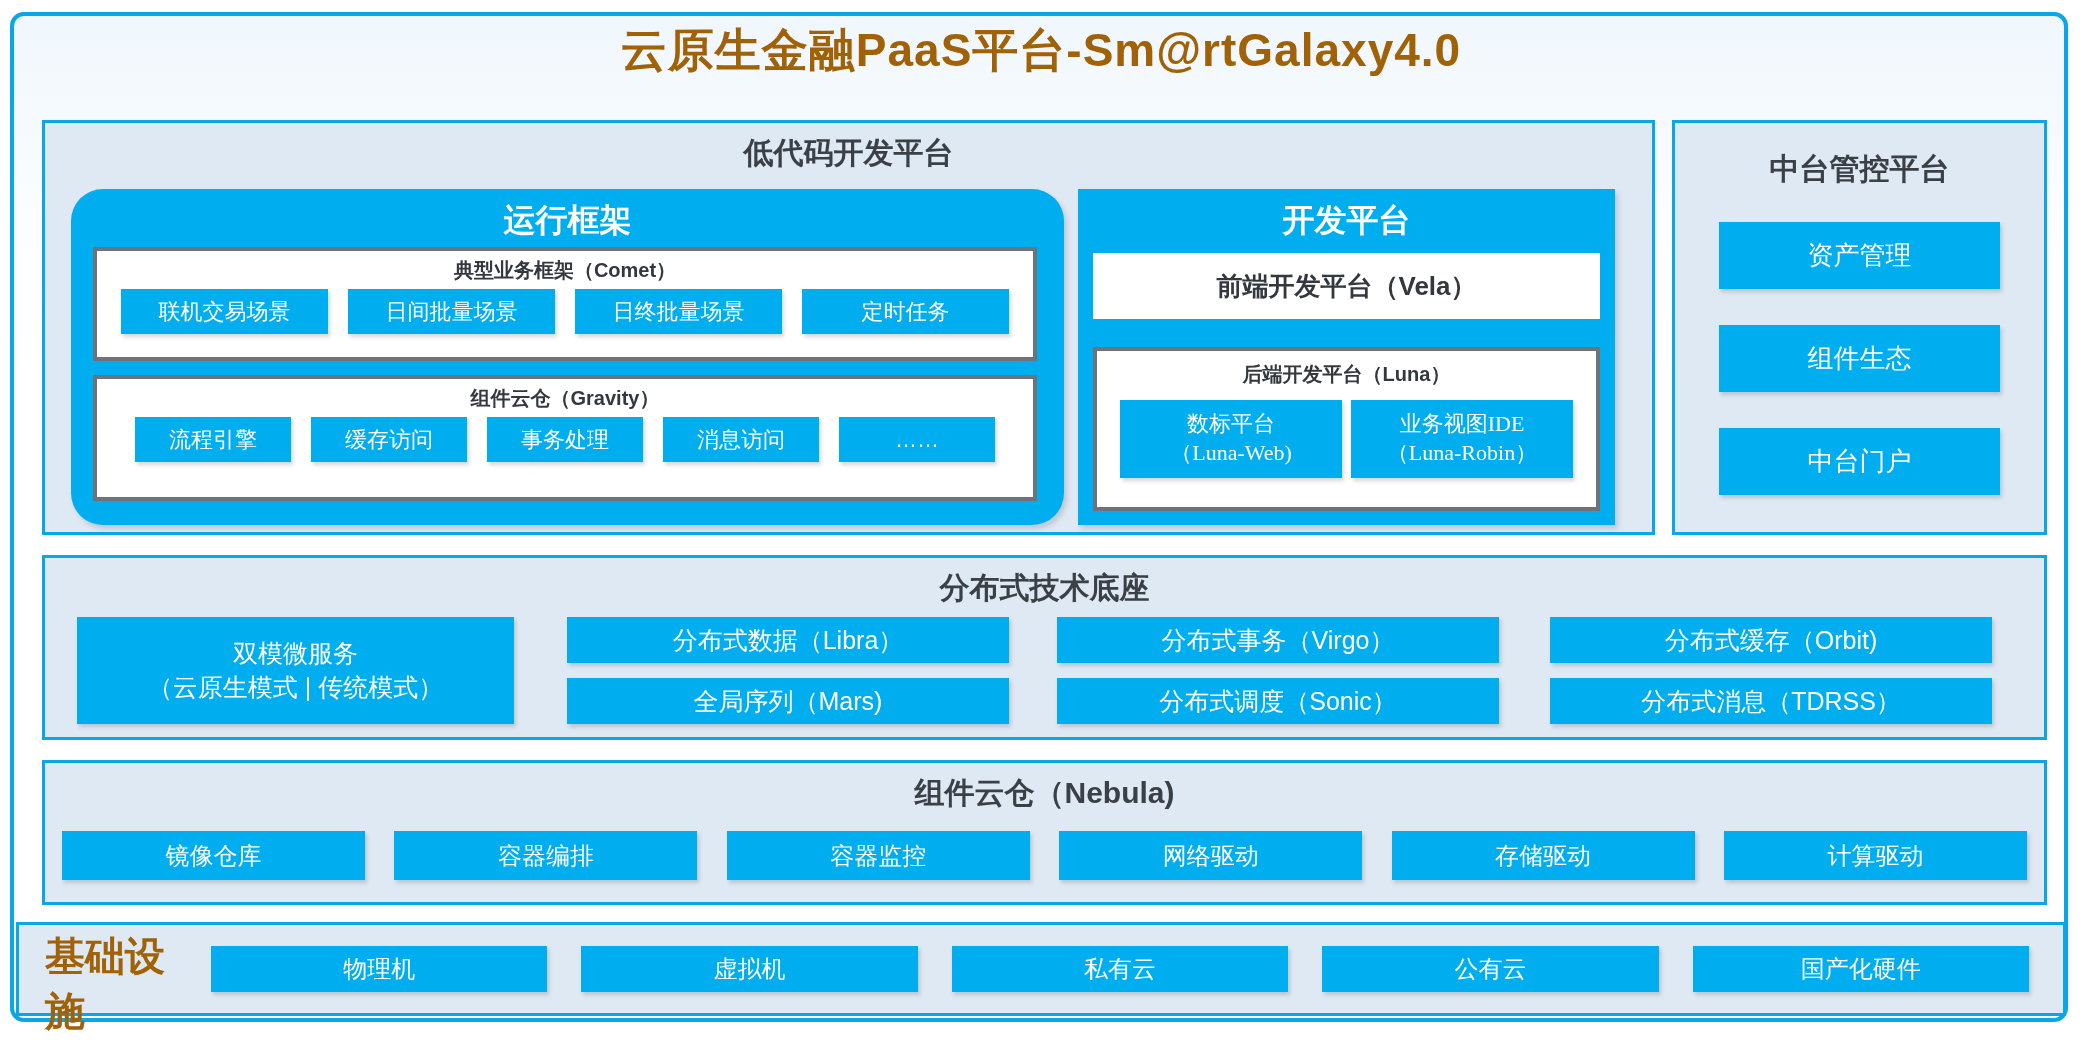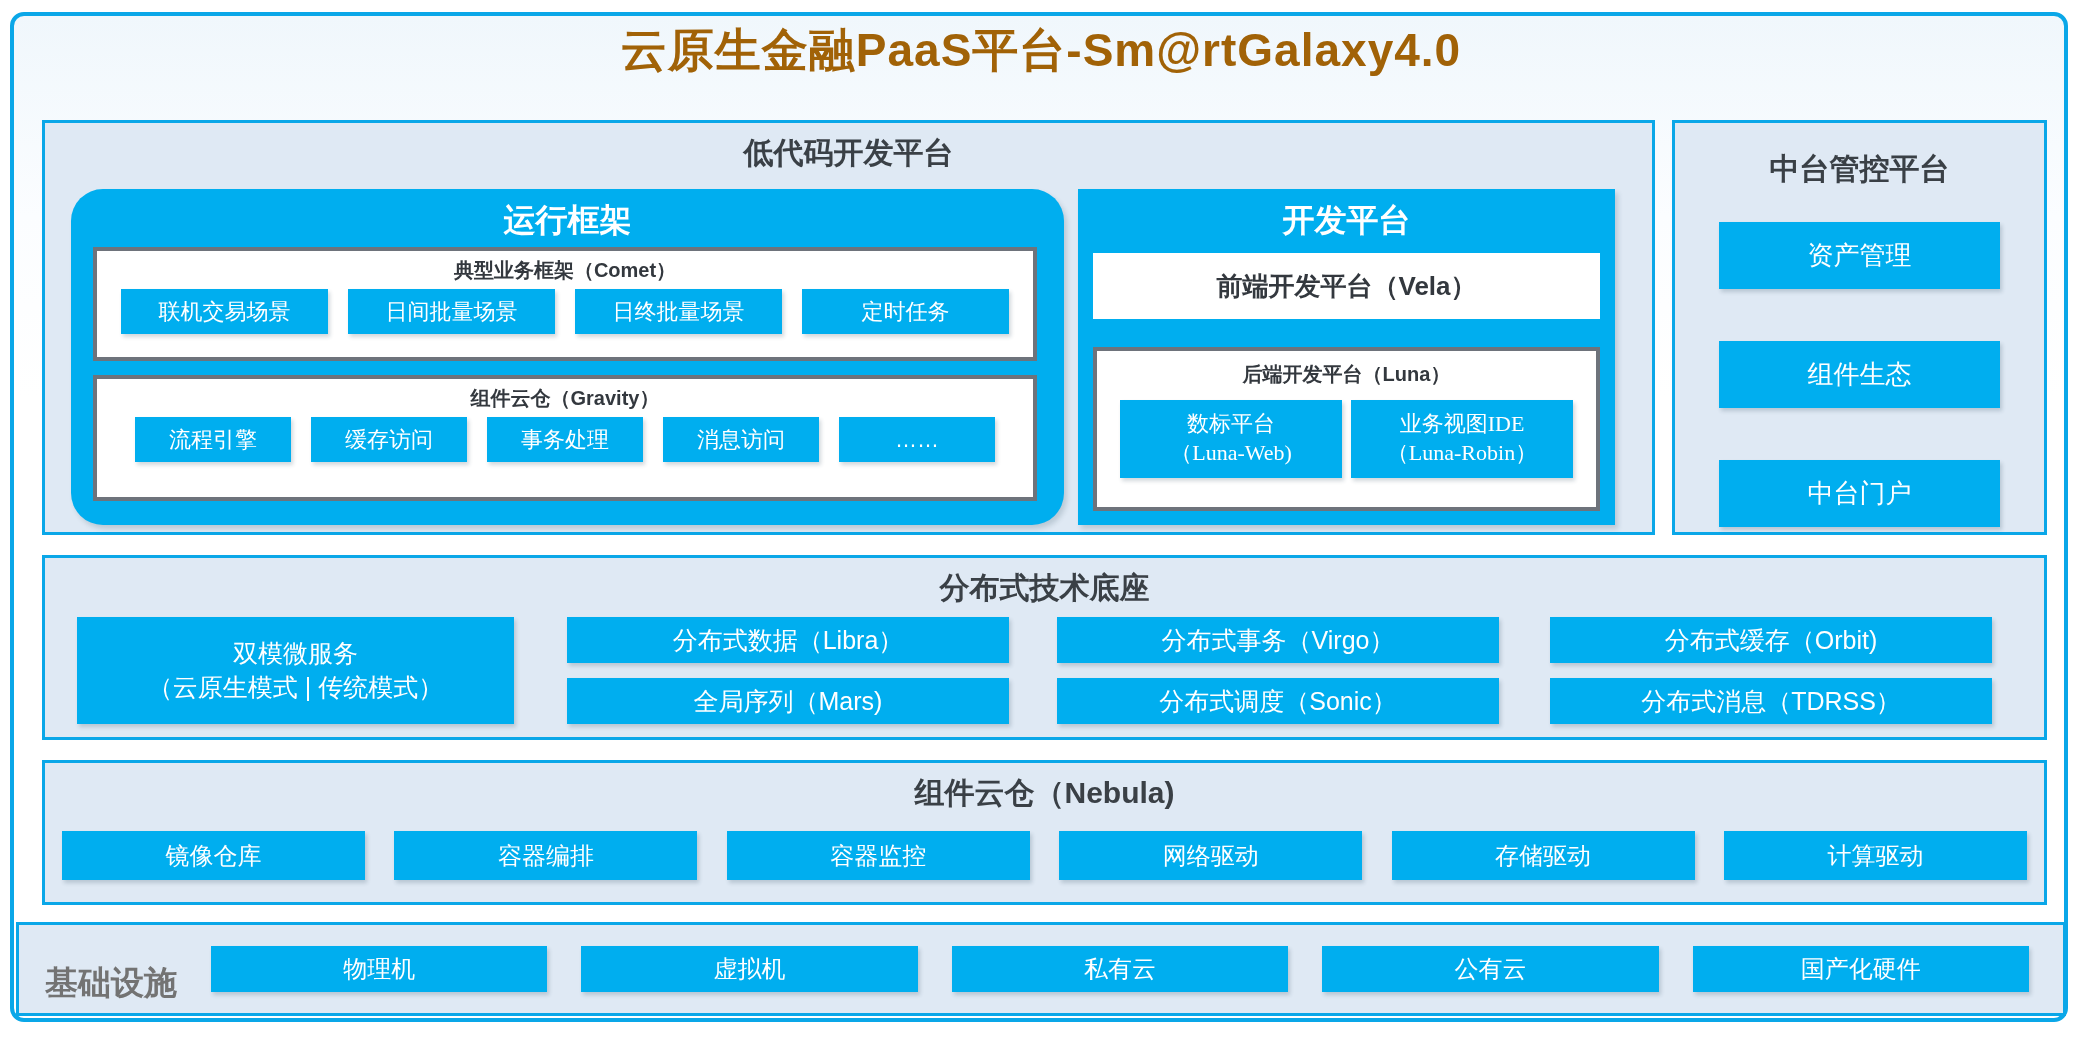--- a/index.html
+++ b/index.html
@@ -63,21 +63,21 @@
     font-size: 26px; color: #33383E; font-weight: 600;
   }
   #luna { left: 15px; top: 158px; width: 507px; height: 164px; }
   #luna .box-title { margin-top: 10px; }
   .luna-row { gap: 9px; margin-top: 12px; font-family: Liberation Serif, serif; }
   .luna-btn { width: 222px; height: 78px; flex-direction: column; line-height: 1.3; font-size: 22px; }
 
   
   #midplat { left: 1672px; top: 120px; width: 375px; height: 415px; }
   #midplat .sect-title { padding-top: 26px; }
-  .mid-col { display: flex; flex-direction: column; align-items: center; gap: 52px; margin-top: 32px; }
+  .mid-col { display: flex; flex-direction: column; align-items: center; gap: 36px; margin-top: 32px; }
   .mid-btn { width: 281px; height: 67px; font-size: 26px; }
 
   
   #distributed { left: 42px; top: 555px; width: 2005px; height: 185px; }
   #dualbox {
     position: absolute; left: 32px; top: 59px; width: 437px; height: 107px;
     flex-direction: column; line-height: 1.35; font-size: 25px;
   }
   .dist-box { position: absolute; width: 442px; height: 46px; font-size: 25px; }
   .c2 { left: 522px; }  .c3 { left: 1012px; }  .c4 { left: 1505px; }
@@ -88,21 +88,21 @@
   .cp-row {
     position: absolute; left: 17px; right: 17px; top: 68px;
     display: flex; justify-content: space-between;
   }
   .cp-btn { width: 303px; height: 49px; font-size: 24px; }
 
   
   #infra { left: 16px; top: 922px; width: 2050px; height: 94px; display: flex; align-items: center; }
   .infra-label {
     flex: 0 0 185px; padding-left: 26px;
-    font-size: 33px; font-weight: bold; color: #737373; margin-top: 29px;
+    font-size: 40px; font-weight: bold; color: #a16207; margin-top: 29px;
   }
   .infra-row { flex: 1; display: flex; gap: 34px; padding-right: 34px; padding-left: 7px; }
   .infra-btn { flex: 1; height: 46px; font-size: 24px; }
 </style>
 </head>
 <body>
 
 <div class="stage">
   <div class="frame"></div>
   <div class="page-title">云原生金融PaaS平台-Sm@rtGalaxy4.0</div>

